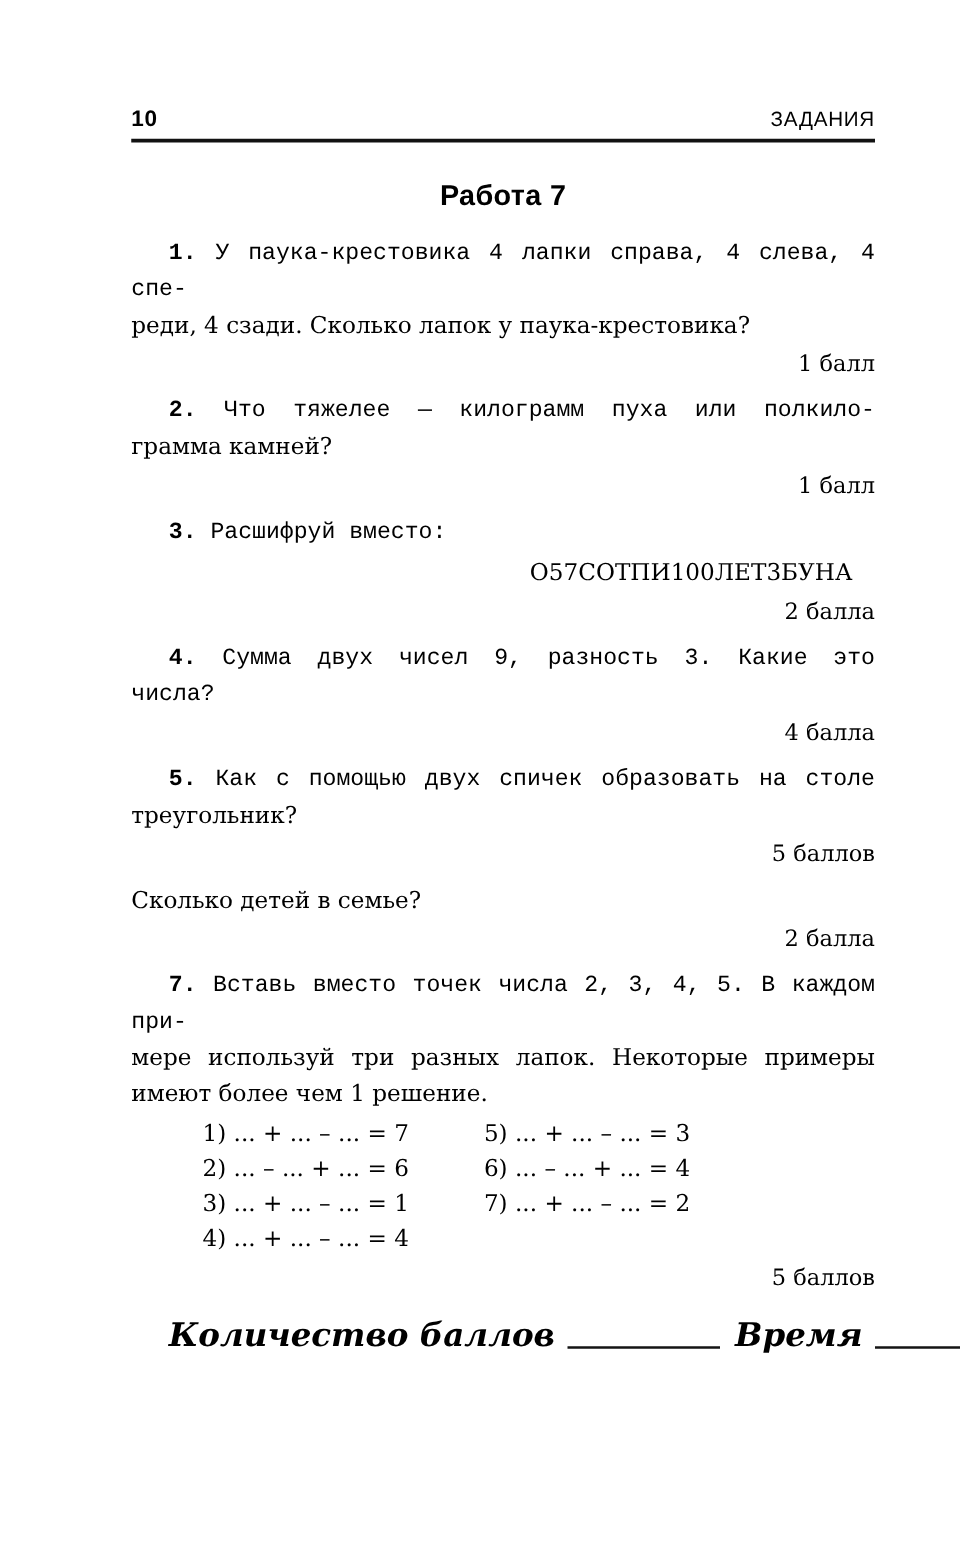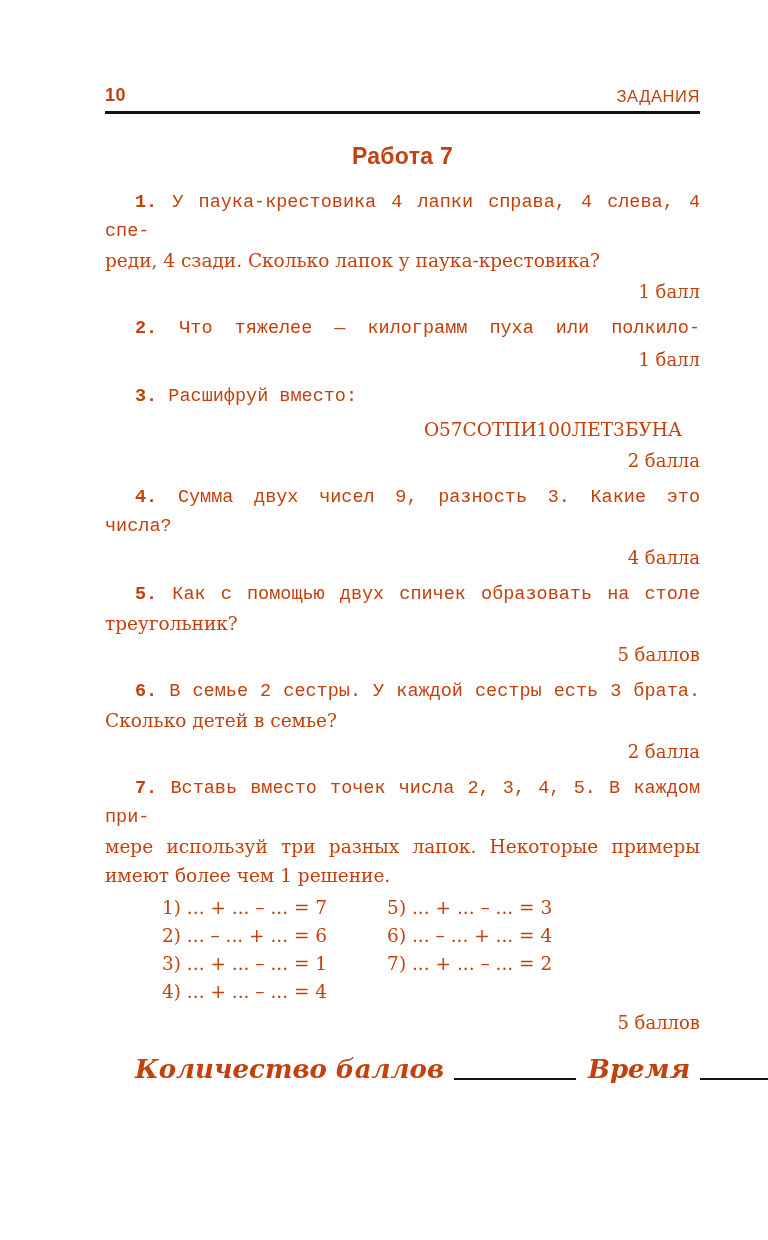--- a/index.html
+++ b/index.html
@@ -1,17 +1,17 @@
 <!DOCTYPE html>
 <html><head>
 <meta charset="utf-8">
 <style>
   html,body{margin:0;padding:0;background:#ffffff;}
   .page{
-    position:relative;width:768px;height:1240px;background:#fff;color:#c2410c;
+    position:relative;width:768px;height:1240px;background:#fff;color:#000000;
     font-family:"DejaVu Serif",serif;box-sizing:border-box;
     padding:86px 68px 0 105px;overflow:hidden;
   }
   
   .hdr{display:flex;justify-content:space-between;align-items:flex-end;
        font-family:"Liberation Sans",sans-serif;line-height:1;}
   .pgnum{font-weight:bold;font-size:18px;letter-spacing:0.5px;}
   .section{font-size:16.5px;letter-spacing:0.6px;}
   .rule{border-bottom:3.5px solid #121212;margin-top:7px;}
   
@@ -54,20 +54,21 @@
   <div class="tasks">
 
     <div class="task">
       <div class="line first just"><span class="num">1.</span> <span>У паука-крестовика 4 лапки справа, 4 слева, 4 спе-</span></div>
       <div class="line">реди, 4 сзади. Сколько лапок у паука-крестовика?</div>
       <div class="points">1 балл</div>
     </div>
 
     <div class="task">
       <div class="line first just"><span class="num">2.</span> <span>Что тяжелее — килограмм пуха или полкило-</span></div>
+      <div class="line">грамма камней?</div>
       <div class="points">1 балл</div>
     </div>
 
     <div class="task">
       <div class="line first"><span class="num">3.</span> <span>Расшифруй вместо:</span></div>
       <div class="rebus">
         <span>О5</span>
         <span>7СОТ</span>
         <span>ПИ100ЛЕТ</span>
         <span>3БУНА</span>
@@ -80,21 +81,20 @@
       <div class="points">4 балла</div>
     </div>
 
     <div class="task">
       <div class="line first just"><span class="num">5.</span> <span>Как с помощью двух спичек образовать на столе</span></div>
       <div class="line">треугольник?</div>
       <div class="points">5 баллов</div>
     </div>
 
     <div class="task">
-      <div class="line first just"><span class="num">6.</span> <span>В семье 2 сестры. У каждой сестры есть 3 брата.</span></div>
       <div class="line">Сколько детей в семье?</div>
       <div class="points">2 балла</div>
     </div>
 
     <div class="task">
       <div class="line first just"><span class="num">7.</span> <span>Вставь вместо точек числа 2, 3, 4, 5. В каждом при-</span></div>
       <div class="line just">мере используй три разных лапок. Некоторые примеры</div>
       <div class="line">имеют более чем 1 решение.</div>
       <div class="eqs">
         <div class="eq-col">

